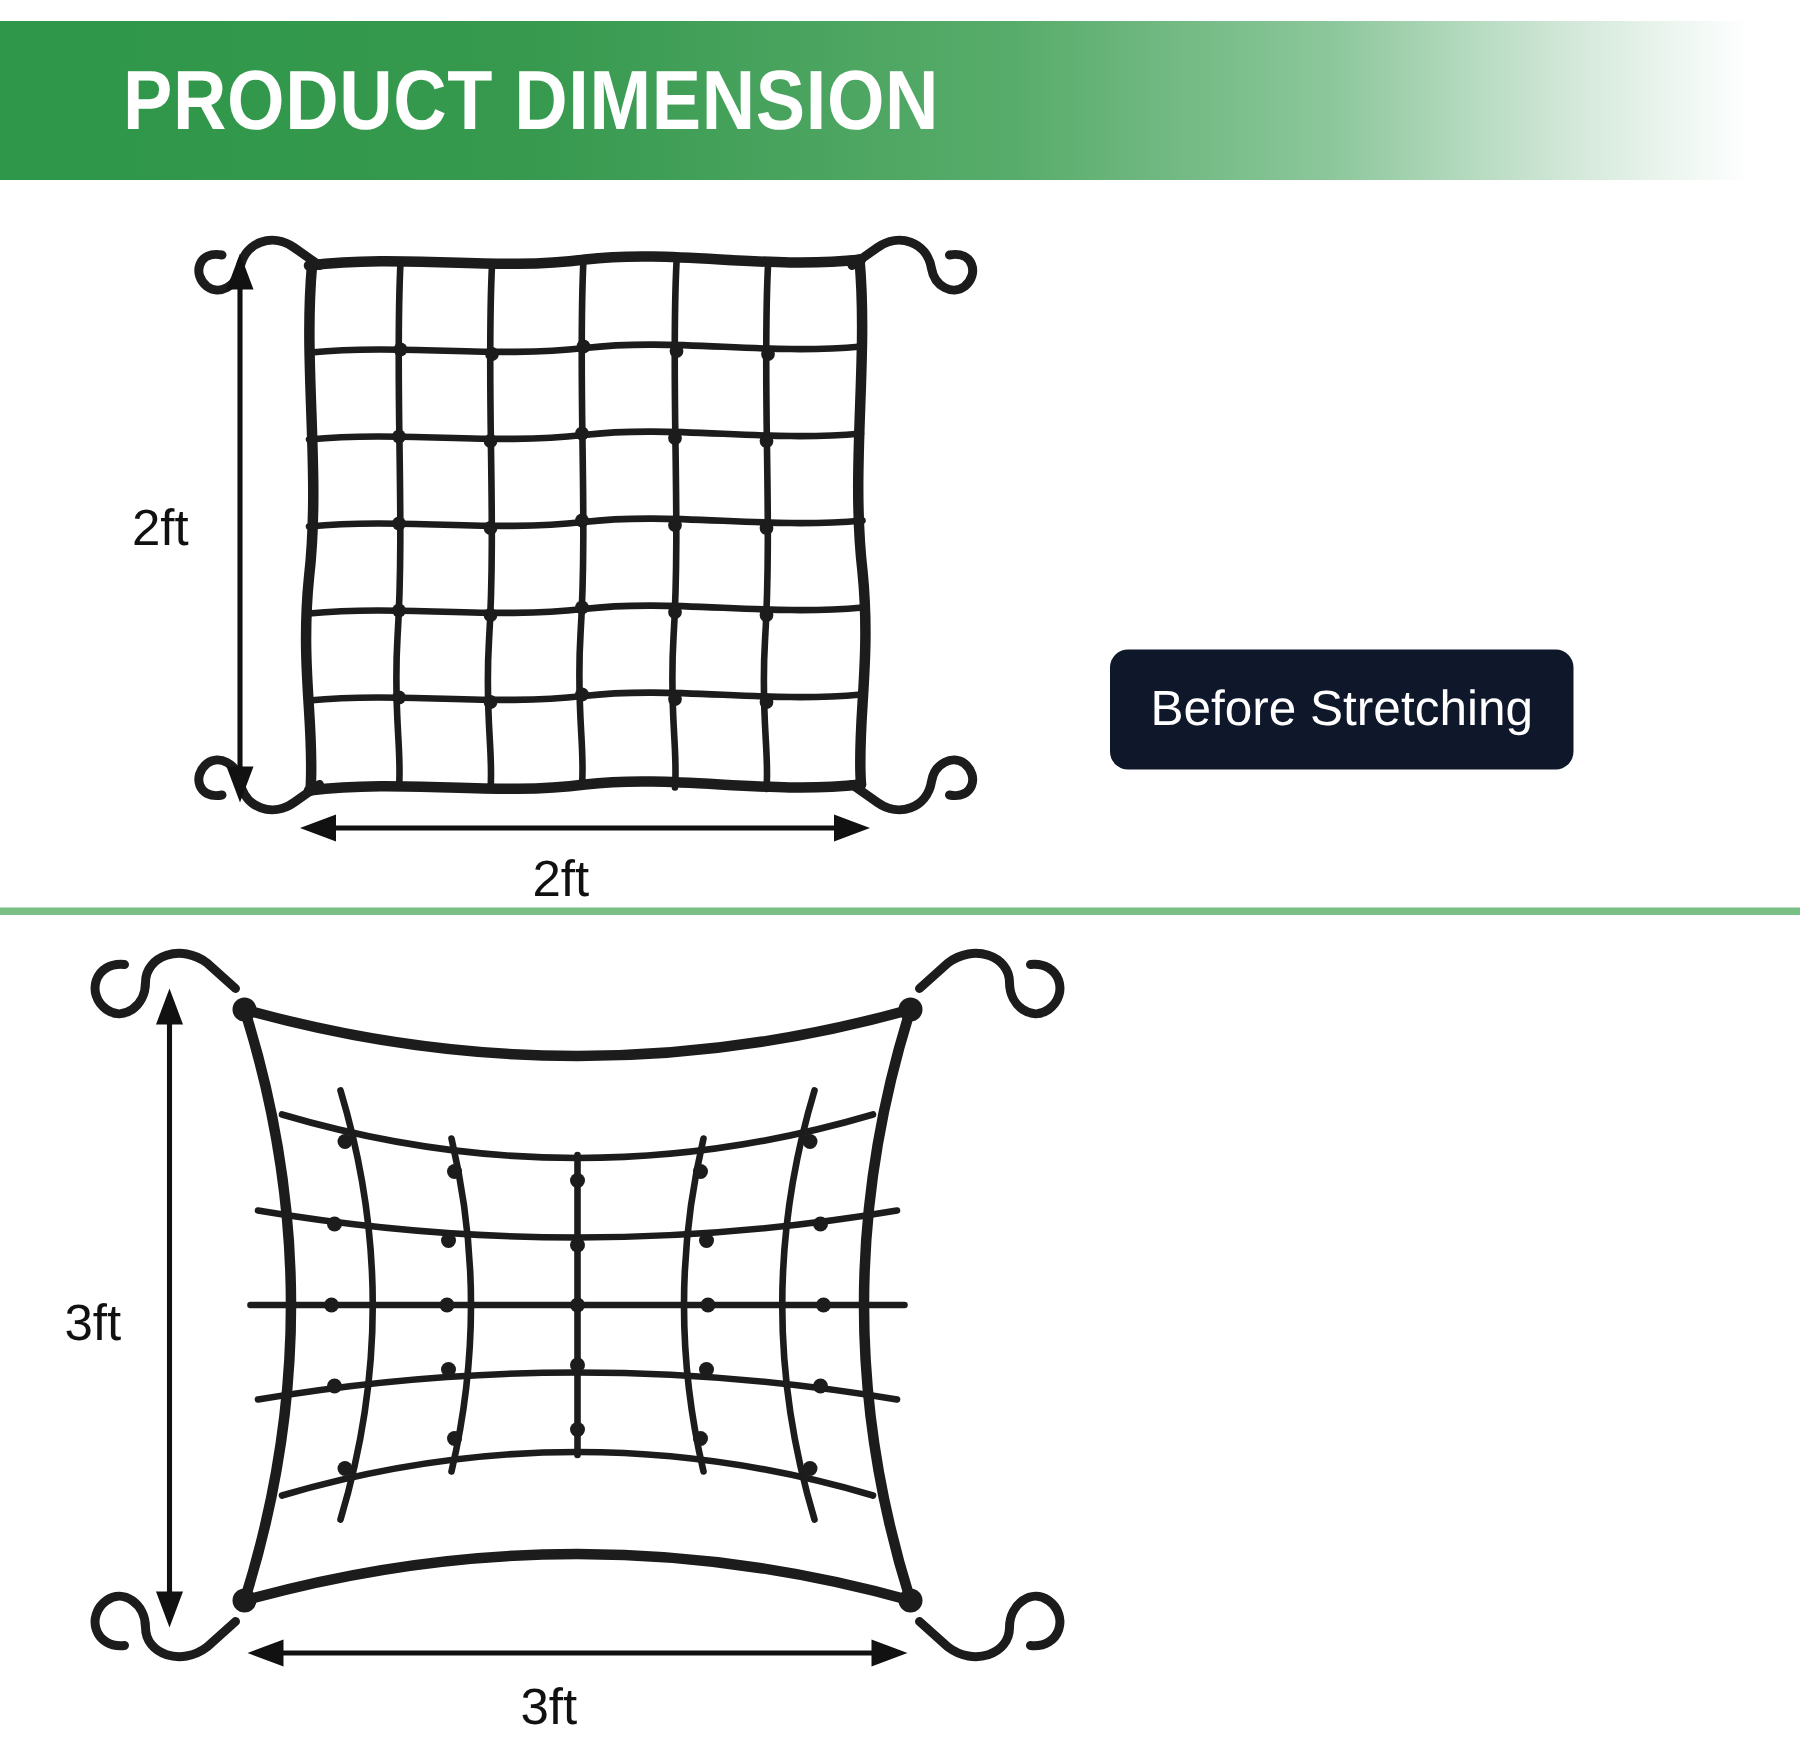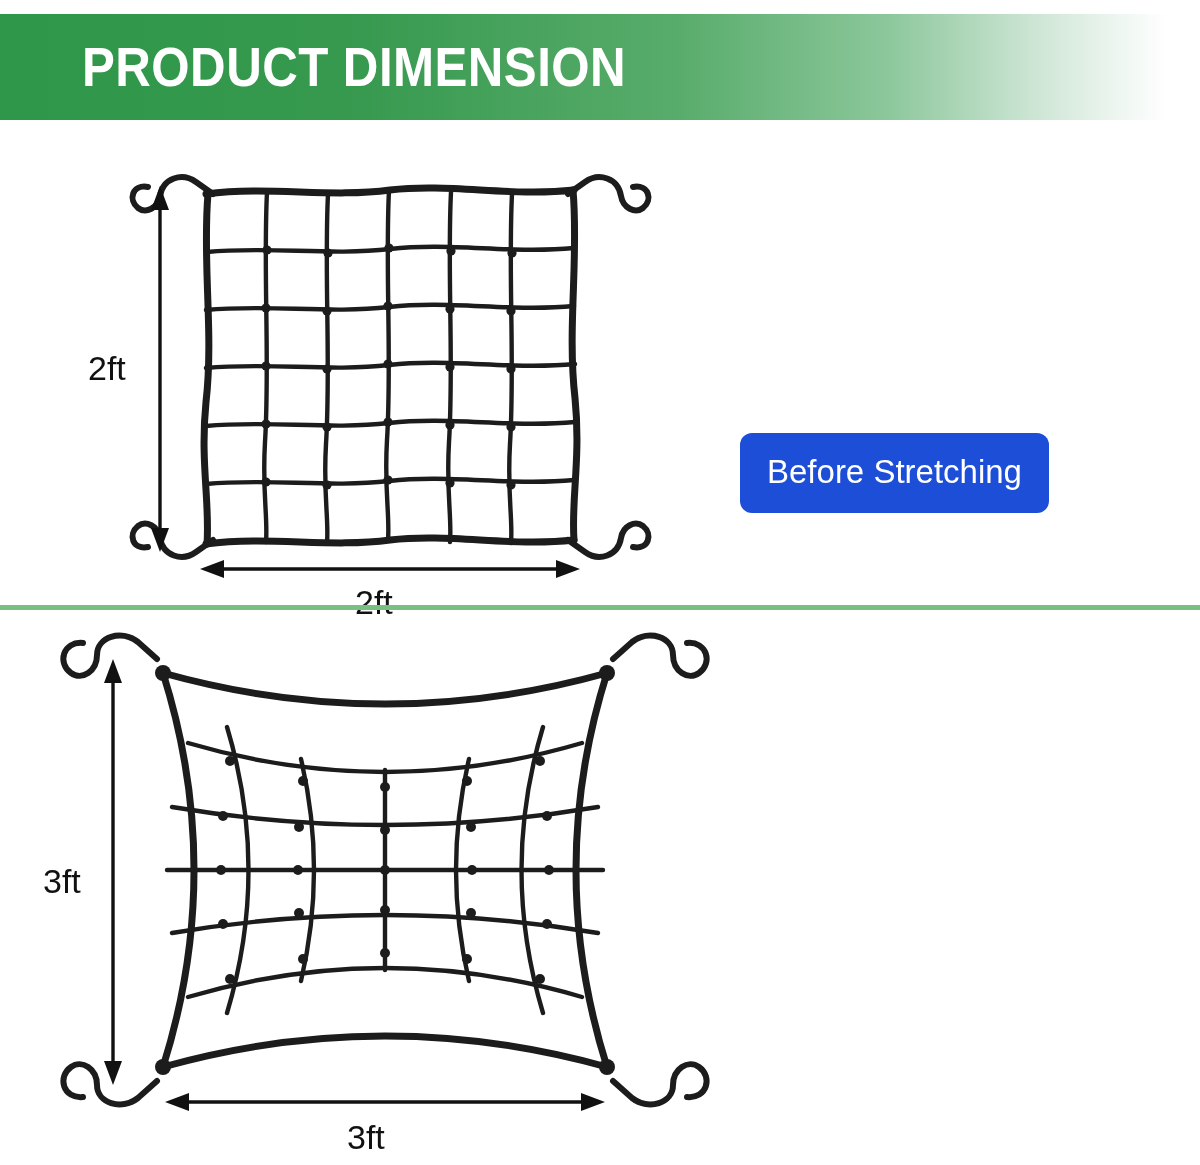--- a/index.html
+++ b/index.html
@@ -59,27 +59,27 @@
   
   .section {
     position: absolute;
   }
   .section-before { left: 0; top: 120px; width: 1200px; height: 485px; }
   .section-after  { left: 0; top: 610px; width: 958px; height: 555px; }
 
   .net-figure {
     position: absolute;
   }
-  .net-before { left: 70px; top: 22px; }
+  .net-before { left: 70px; top: 5px; }
   .net-after  { left: 35px; top: 5px; }
 
   
   .badge {
     position: absolute;
-    background: #1d4ed8;
+    background: #0f172a;
     color: #ffffff;
     border-radius: 12px;
     font-size: 33px;
     line-height: 1;
     padding: 22px 27px 25px 27px;
     white-space: nowrap;
     box-sizing: border-box;
   }
   .badge-before { left: 740px; top: 313px; }
 

